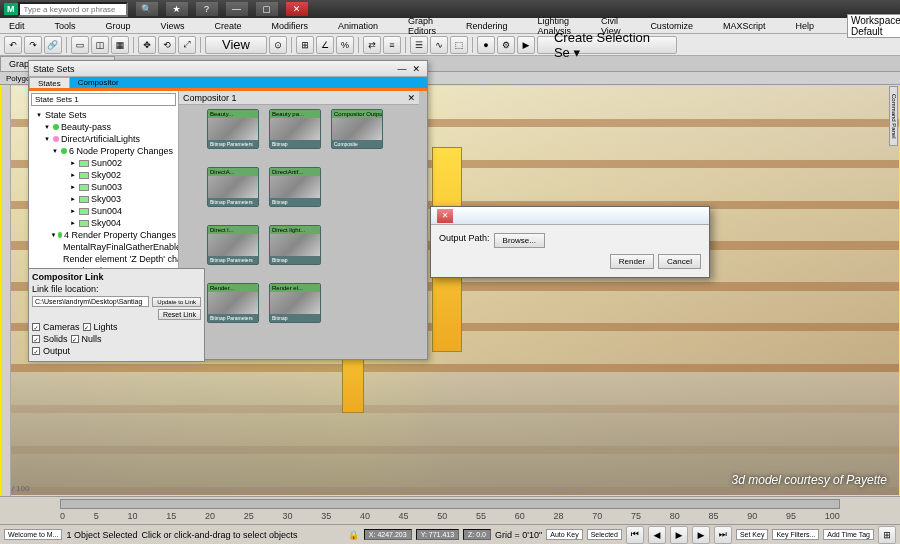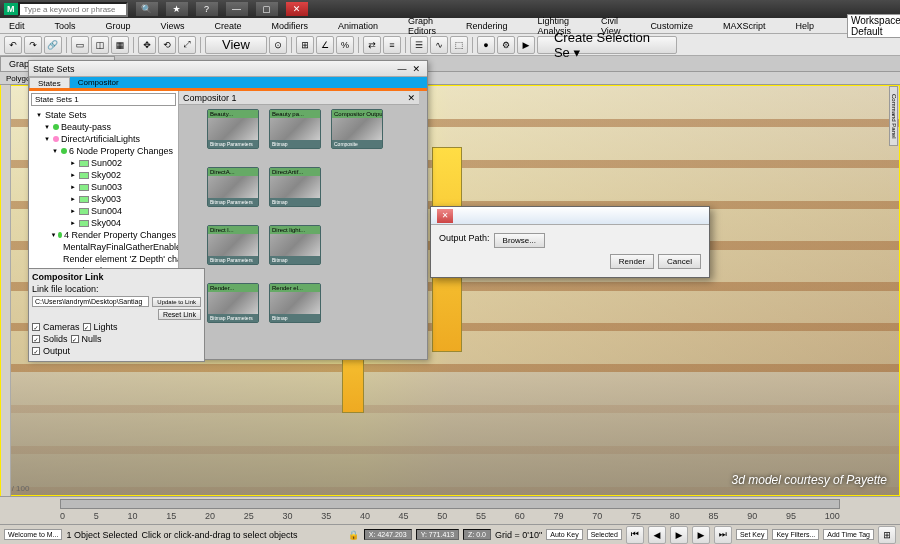--- a/index.html
+++ b/index.html
@@ -391,21 +391,21 @@
       <span>15</span>
       <span>20</span>
       <span>25</span>
       <span>30</span>
       <span>35</span>
       <span>40</span>
       <span>45</span>
       <span>50</span>
       <span>55</span>
       <span>60</span>
-      <span>79</span>
+      <span>28</span>
       <span>70</span>
       <span>75</span>
       <span>80</span>
       <span>85</span>
       <span>90</span>
       <span>95</span>
       <span>100</span>
     </div>
 </div>
 

